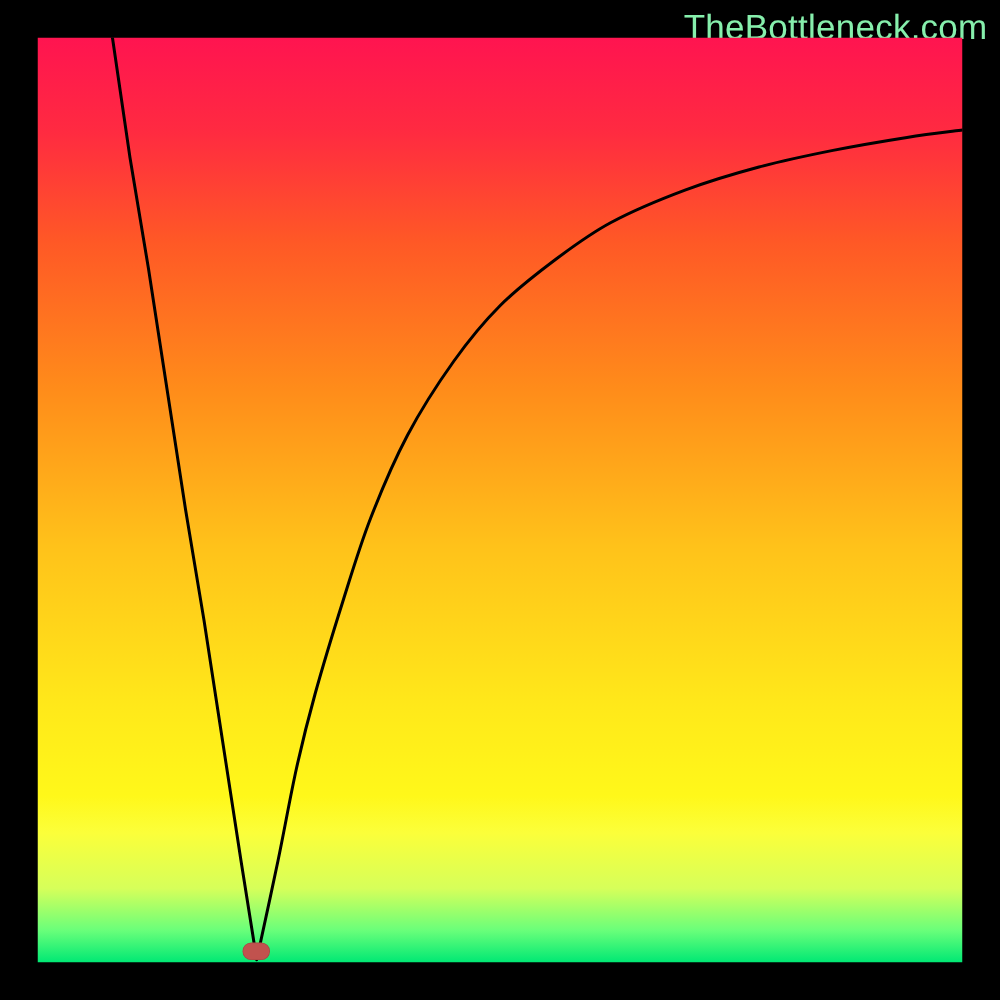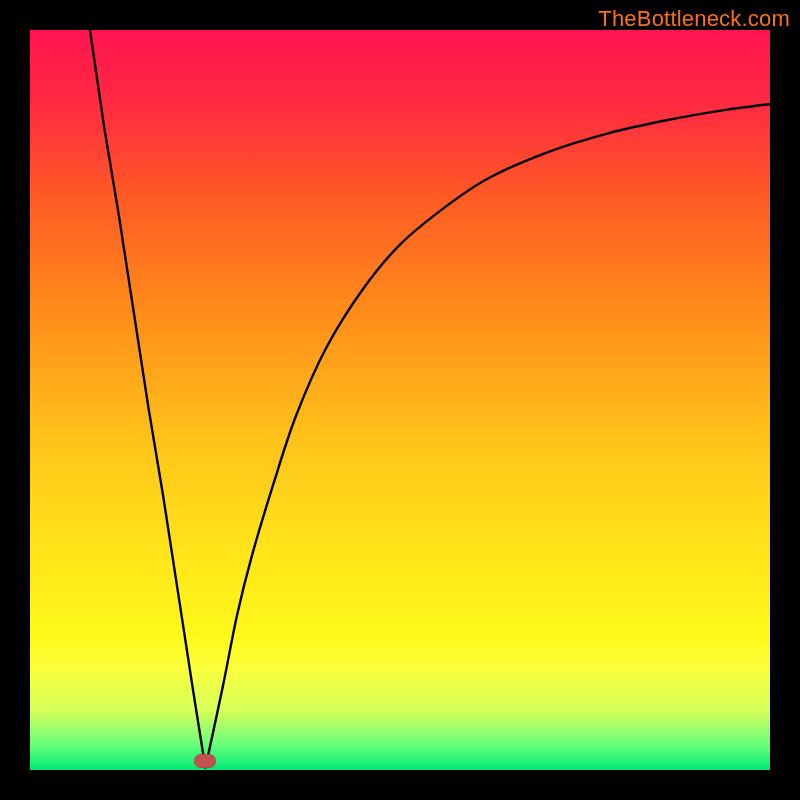--- a/index.html
+++ b/index.html
@@ -29,22 +29,22 @@
     inset: 0;
   }
   .curve-svg {
     position: absolute;
     inset: 0;
   }
   .watermark {
     position: absolute;
     top: 6px;
     right: 10px;
-    color: #f97316;
-    font-size: 22px;
+    color: #86efac;
+    font-size: 28px;
     letter-spacing: 0.2px;
     font-weight: 500;
     user-select: none;
   }
   .marker {
     position: absolute;
     width: 22px;
     height: 14px;
     background: #c1524e;
     border-radius: 7px;

